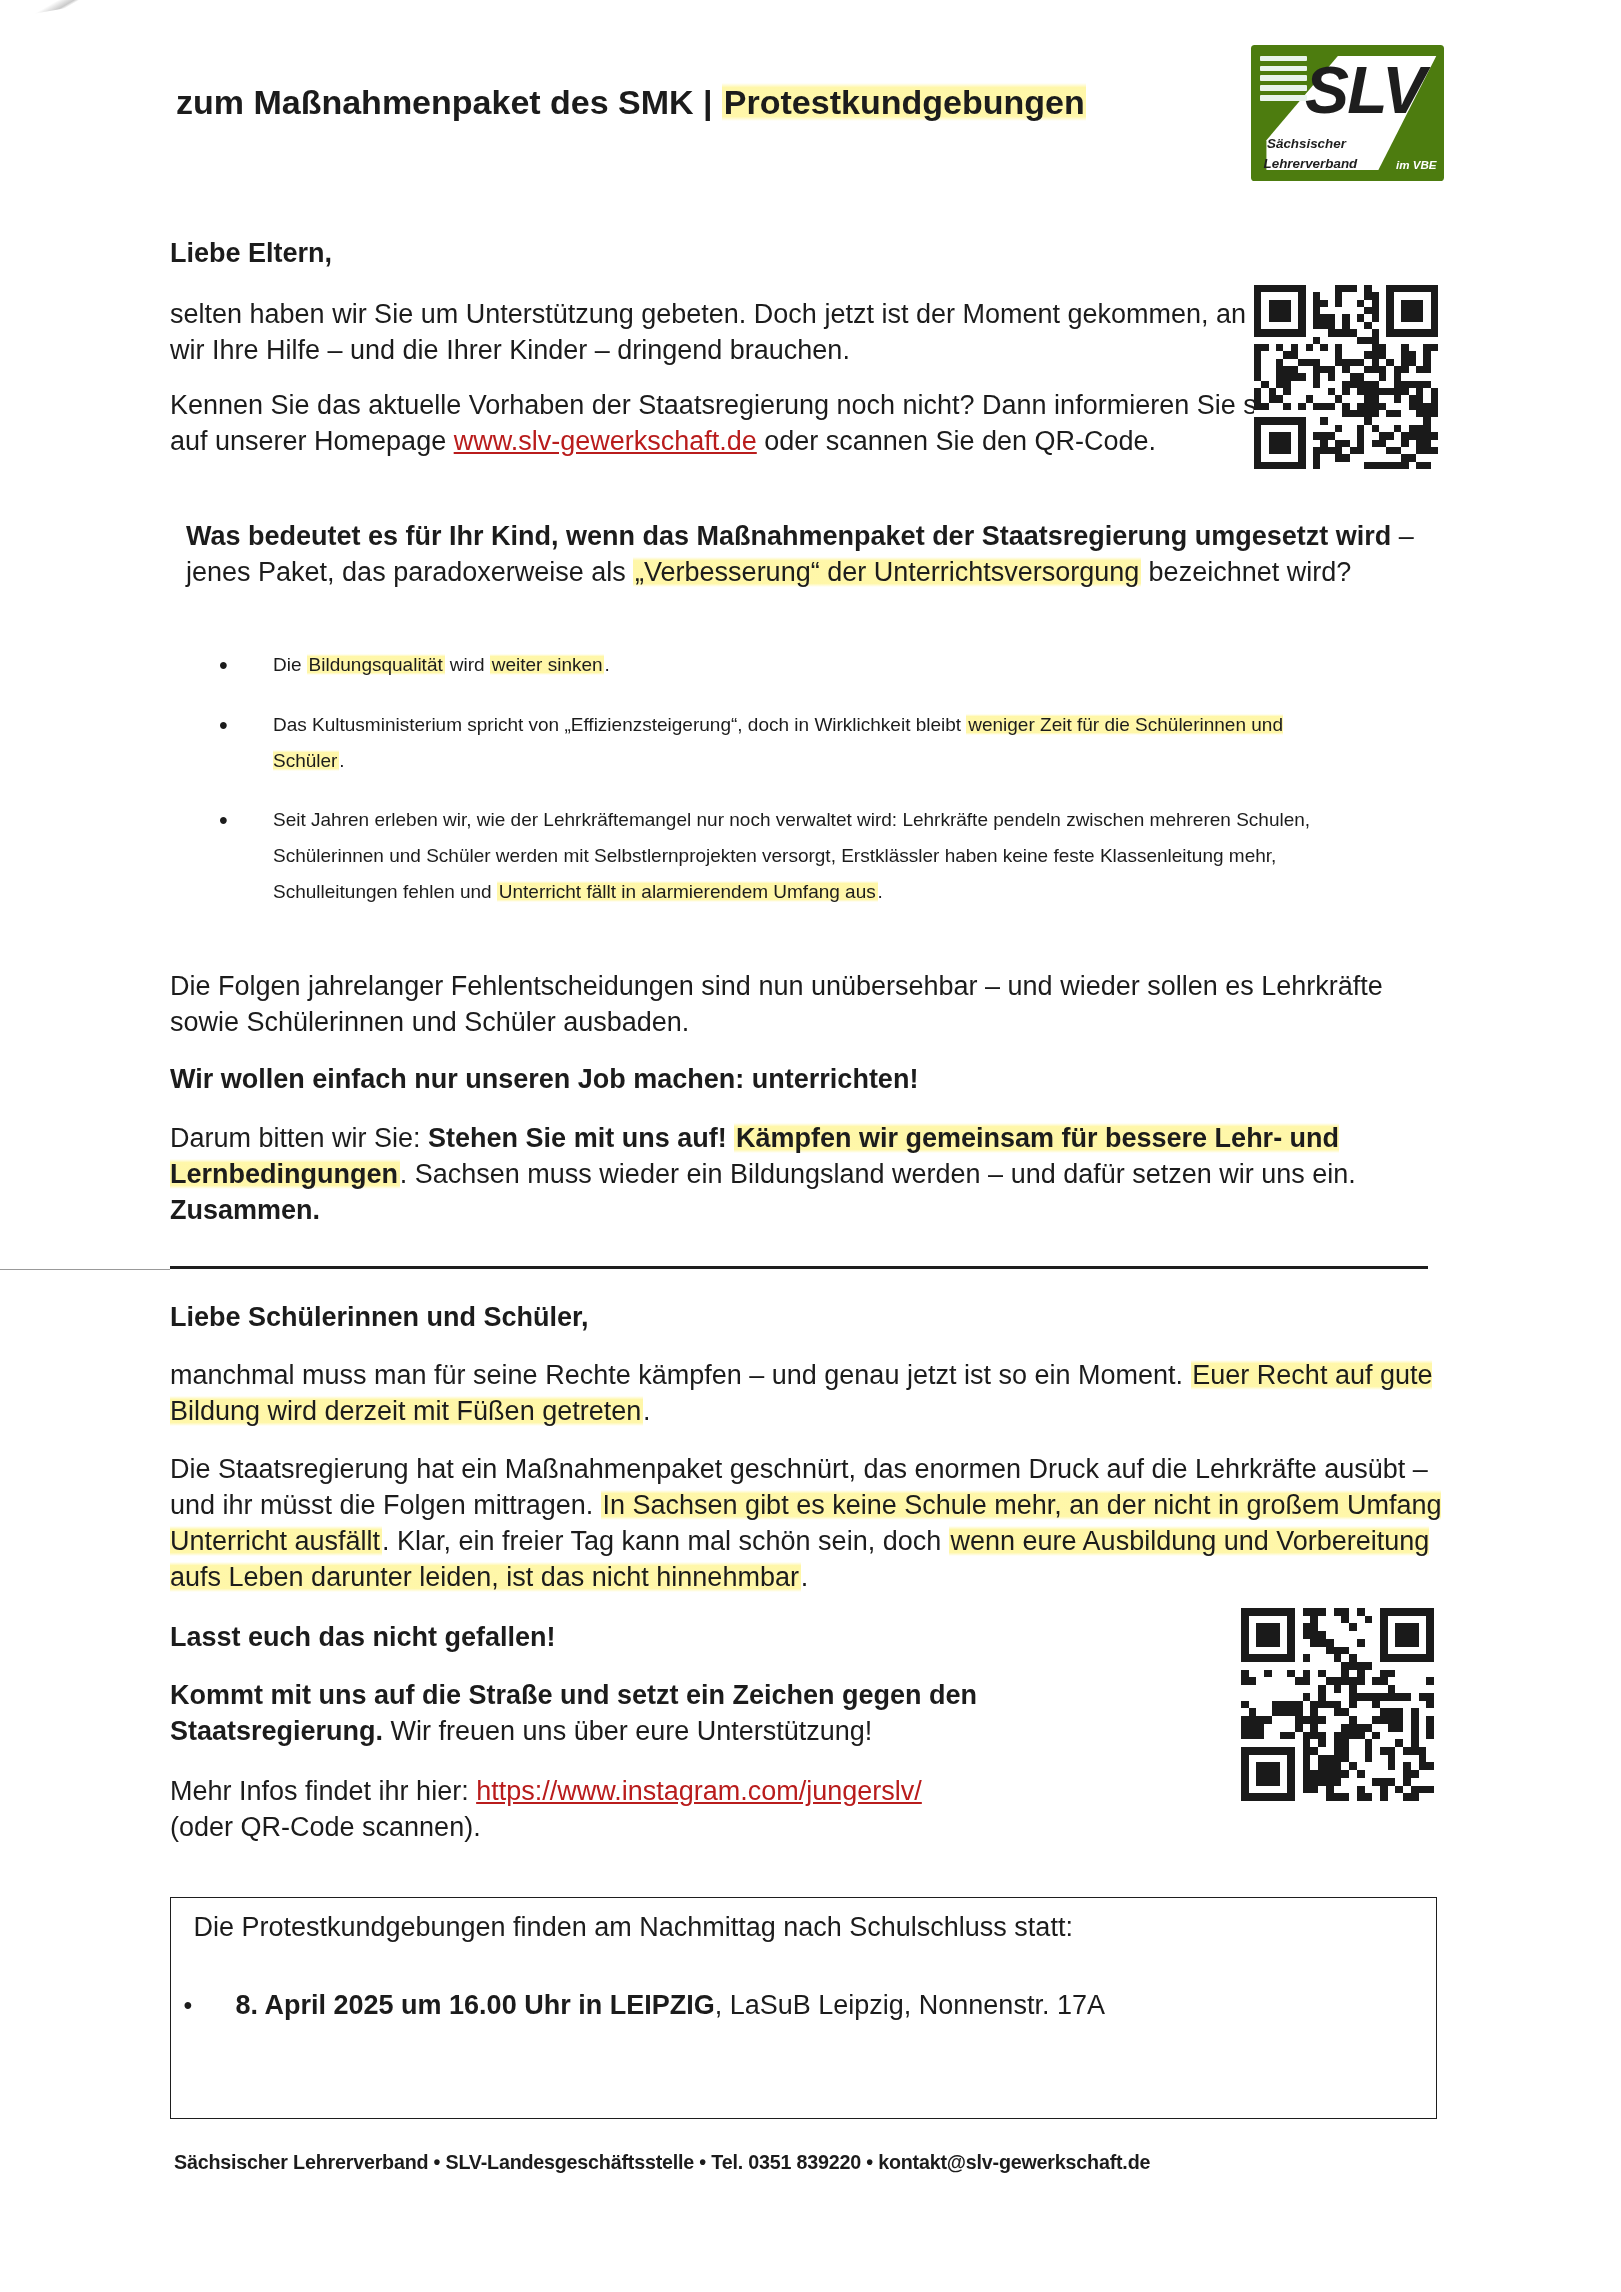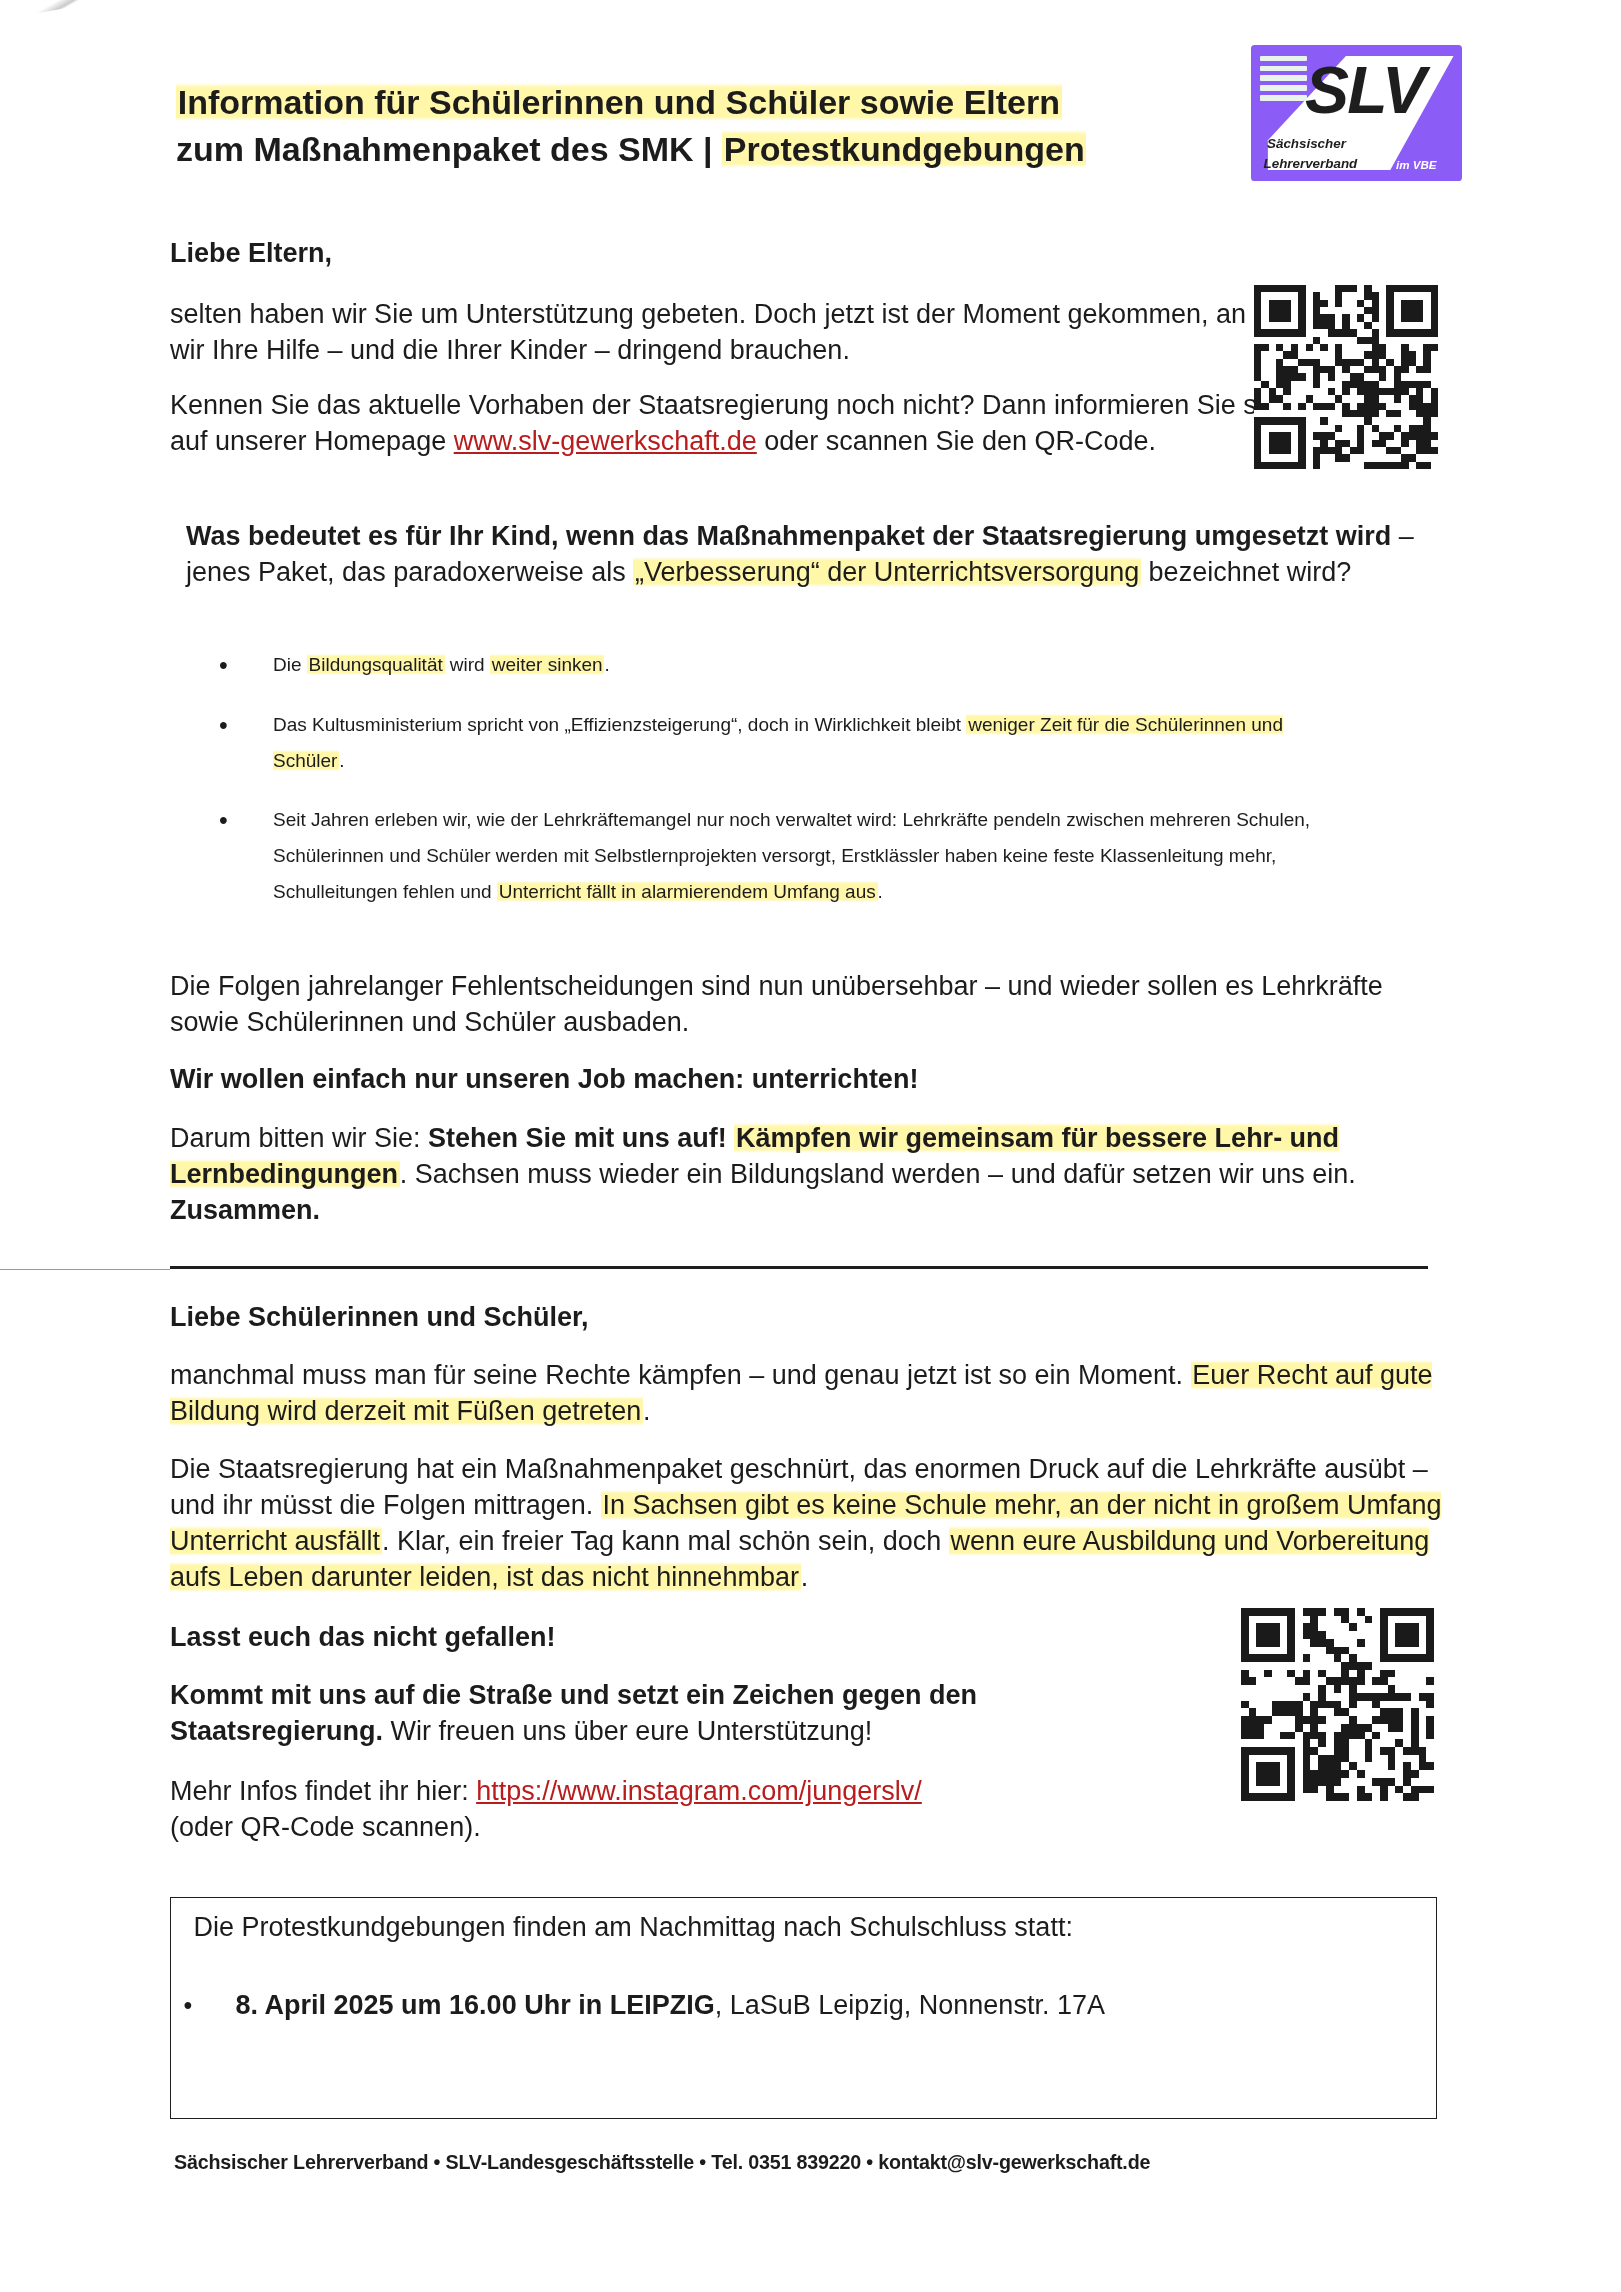--- a/index.html
+++ b/index.html
@@ -9,21 +9,21 @@
   b { font-weight:700; }
   a.link { color:#b91c1c; text-decoration:underline; }
 
   #scan-mark { position:absolute; left:34px; top:0; width:54px; height:9px;
     background:linear-gradient(160deg, rgba(0,0,0,0) 30%, rgba(150,150,150,0.5) 60%, rgba(0,0,0,0) 70%); transform:rotate(-10deg); }
 
   #title { position:absolute; left:176px; top:79px; width:1075px;
     font-size:34px; font-weight:700; line-height:47px; letter-spacing:0px; }
   #title .line { display:block; white-space:nowrap; }
 
-  #logo { position:absolute; left:1251px; top:45px; width:211px; height:136px; background:#8b5cf6;
+  #logo { position:absolute; left:1251px; top:45px; width:193px; height:136px; background:#4d7c0f;
     border-radius:3.6px; overflow:hidden; }
   #logo .white { position:absolute; left:0; top:0; width:100%; height:100%; background:#ffffff;
     clip-path: polygon(45% 8%, 96% 8%, 66% 92%, 8% 92%, 8% 70%); }
   #logo .stripes { position:absolute; left:9px; top:10.7px; width:47px; height:54px; }
   #logo .stripes span { display:block; height:5.4px; background:#e9f4ec; margin-bottom:4.5px; border-radius:0.9px; }
   #logo .slv { position:absolute; left:54px; top:7.2px; font-size:66px; font-weight:700; font-style:italic; color:#1e1e1e; letter-spacing:-1.8px; }
   #logo .l1 { position:absolute; left:16px; top:91px; font-size:13.4px; font-weight:700; font-style:italic; color:#1e1e1e; }
   #logo .l2 { position:absolute; left:12.5px; top:111px; font-size:13.4px; font-weight:700; font-style:italic; color:#1e1e1e; }
   #logo .l3 { position:absolute; left:145px; top:113px; font-size:11.6px; font-weight:700; font-style:italic; color:#ffffff; }
 
@@ -67,21 +67,20 @@
   #dates-box li::before { content:"•"; position:absolute; left:0; top:0; font-size:25px; }
 
   #footer { position:absolute; left:174px; top:2151px; font-size:19.7px; font-weight:700; letter-spacing:-0.2px; }
 </style>
 </head>
 <body>
 
 <div id="scan-mark"></div>
 
 <div id="title">
-  <span class="line"><span class="hl">Information für Schülerinnen und Schüler sowie Eltern</span></span>
   <span class="line"><span>zum Maßnahmenpaket des SMK | </span><span class="hl">Protestkundgebungen</span></span>
 </div>
 
 <div id="logo">
   <div class="white"></div>
   <div class="stripes">
     <span></span>
       <span></span>
       <span></span>
       <span></span>

